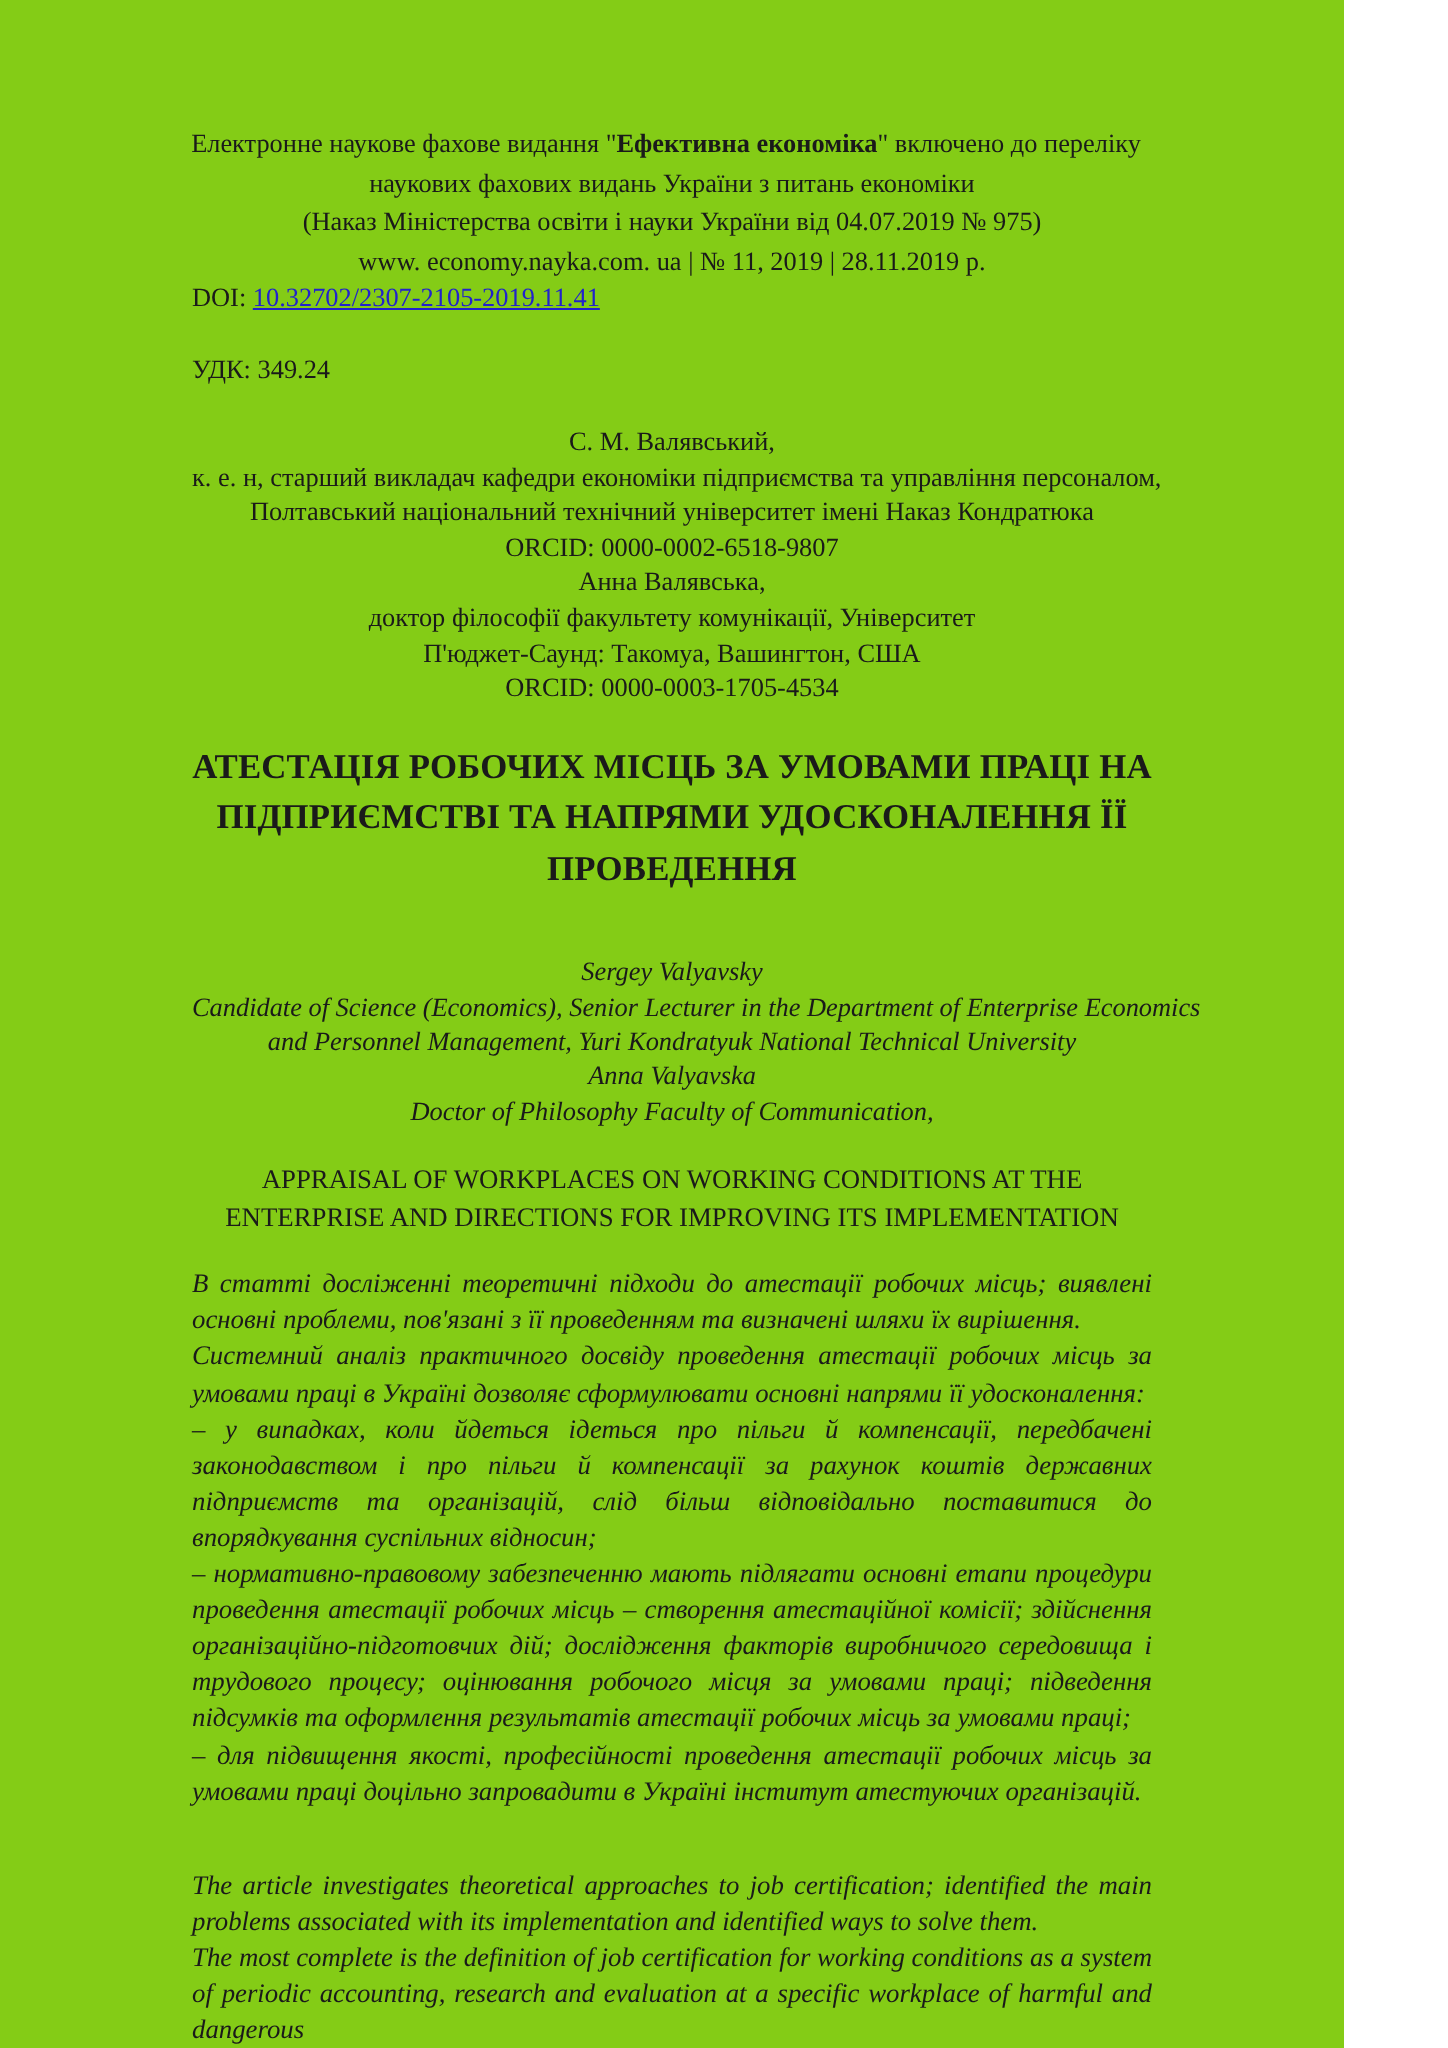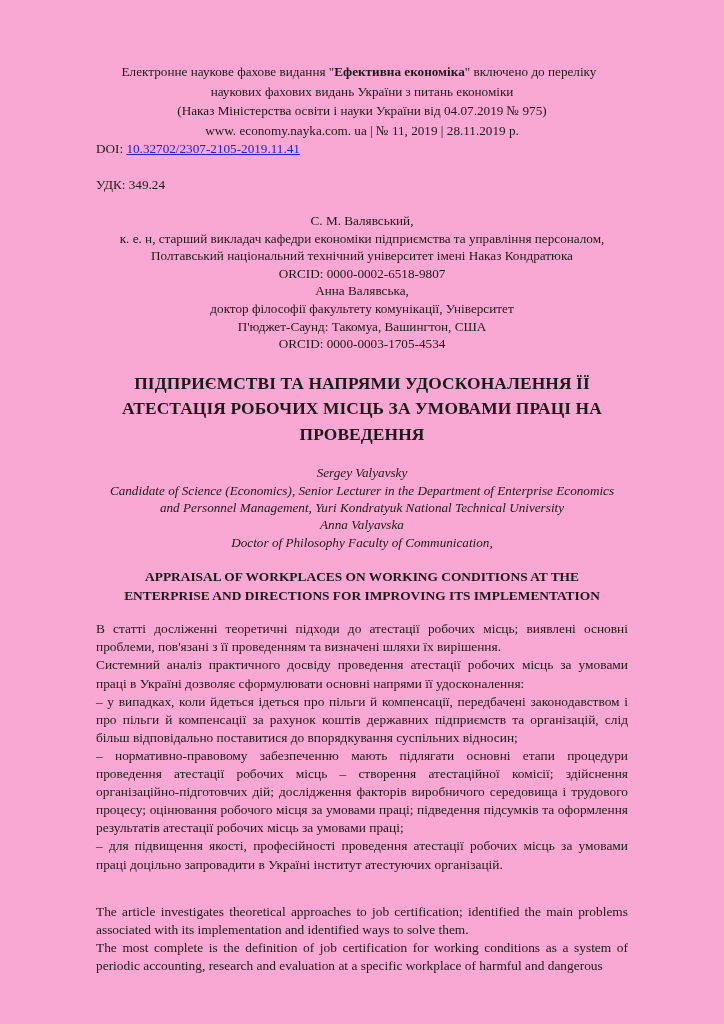--- a/index.html
+++ b/index.html
@@ -9,23 +9,23 @@
   }
   body {
     width: 724px;
     height: 1024px;
     font-family: "Liberation Serif", "DejaVu Serif", serif;
     color: #1a1a1a;
     overflow: hidden;
   }
   .page {
     position: relative;
-    width: 724px;
+    width: 672px;
     height: 1024px;
-    background: #f9a8d4;
+    background: #84cc16;
     box-sizing: border-box;
     padding: 0 96px;
   }
 
   
   .masthead {
     padding-top: 62px;
     text-align: center;
     font-size: 13.2px;
     line-height: 19.5px;
@@ -68,39 +68,40 @@
   
   .title-ua {
     margin-top: 18px;
     text-align: center;
     font-weight: bold;
     font-size: 17.4px;
     line-height: 25.5px;
     letter-spacing: 0.1px;
   }
   .authors-en {
-    margin-top: 17px;
+    margin-top: 30px;
     text-align: center;
     font-style: italic;
     font-size: 13.2px;
     line-height: 17.4px;
     white-space: nowrap;
   }
   .title-en {
     margin-top: 16px;
     text-align: center;
-    font-weight: bold;
+    font-weight: normal;
     font-size: 13.4px;
     line-height: 19px;
     white-space: nowrap;
   }
 
   
   .abstract {
     margin-top: 15px;
+    font-style: italic;
     font-size: 13.4px;
     line-height: 18.1px;
     text-align: justify;
     text-justify: inter-word;
   }
   .abstract p {
     margin: 0;
   }
   .abstract p.gap {
     margin-top: 29px;
@@ -128,22 +129,22 @@
     <div class="row">к. е. н, старший викладач кафедри економіки підприємства та управління персоналом,</div>
     <div class="row">Полтавський національний технічний університет імені Наказ Кондратюка</div>
     <div class="row">ORCID: 0000-0002-6518-9807</div>
     <div class="row">Анна Валявська,</div>
     <div class="row">доктор філософії факультету комунікації, Університет</div>
     <div class="row">П'юджет-Саунд: Такомуа, Вашингтон, США</div>
     <div class="row">ORCID: 0000-0003-1705-4534</div>
   </div>
 
   <h1 class="title-ua">
+    <span style="display: block;">АТЕСТАЦІЯ РОБОЧИХ МІСЦЬ ЗА УМОВАМИ ПРАЦІ НА</span>
     <span style="display: block;">ПІДПРИЄМСТВІ ТА НАПРЯМИ УДОСКОНАЛЕННЯ ЇЇ</span>
-    <span style="display: block;">АТЕСТАЦІЯ РОБОЧИХ МІСЦЬ ЗА УМОВАМИ ПРАЦІ НА</span>
     <span style="display: block;">ПРОВЕДЕННЯ</span>
   </h1>
 
   <div class="authors-en">
     <div>Sergey Valyavsky</div>
     <div>Candidate of Science (Economics), Senior Lecturer in the Department of Enterprise Economics</div>
     <div>and Personnel Management, Yuri Kondratyuk National Technical University</div>
     <div>Anna Valyavska</div>
     <div>Doctor of Philosophy Faculty of Communication,</div>
   </div>

